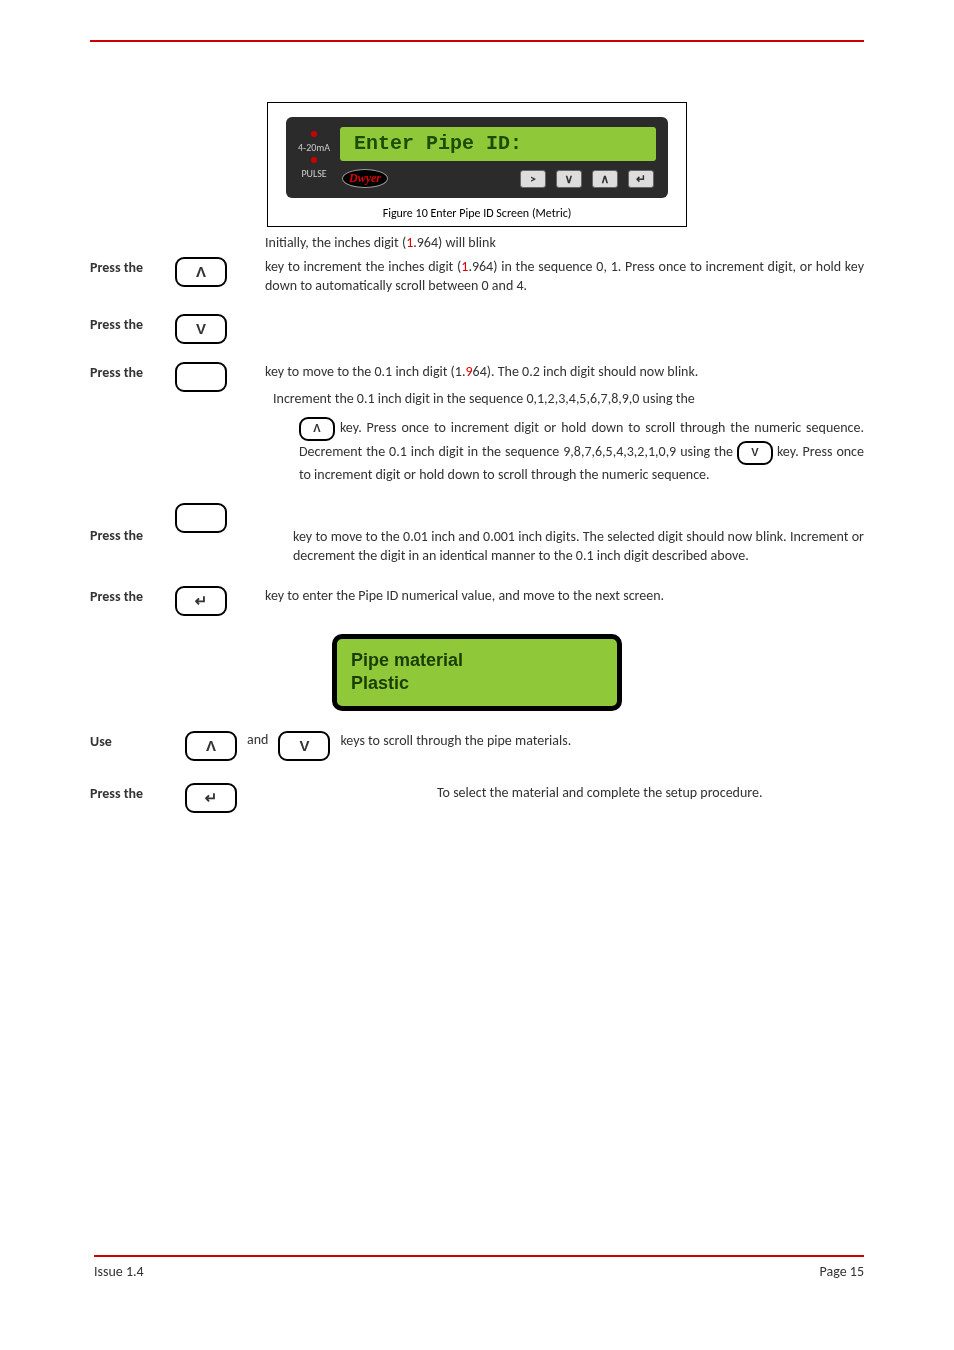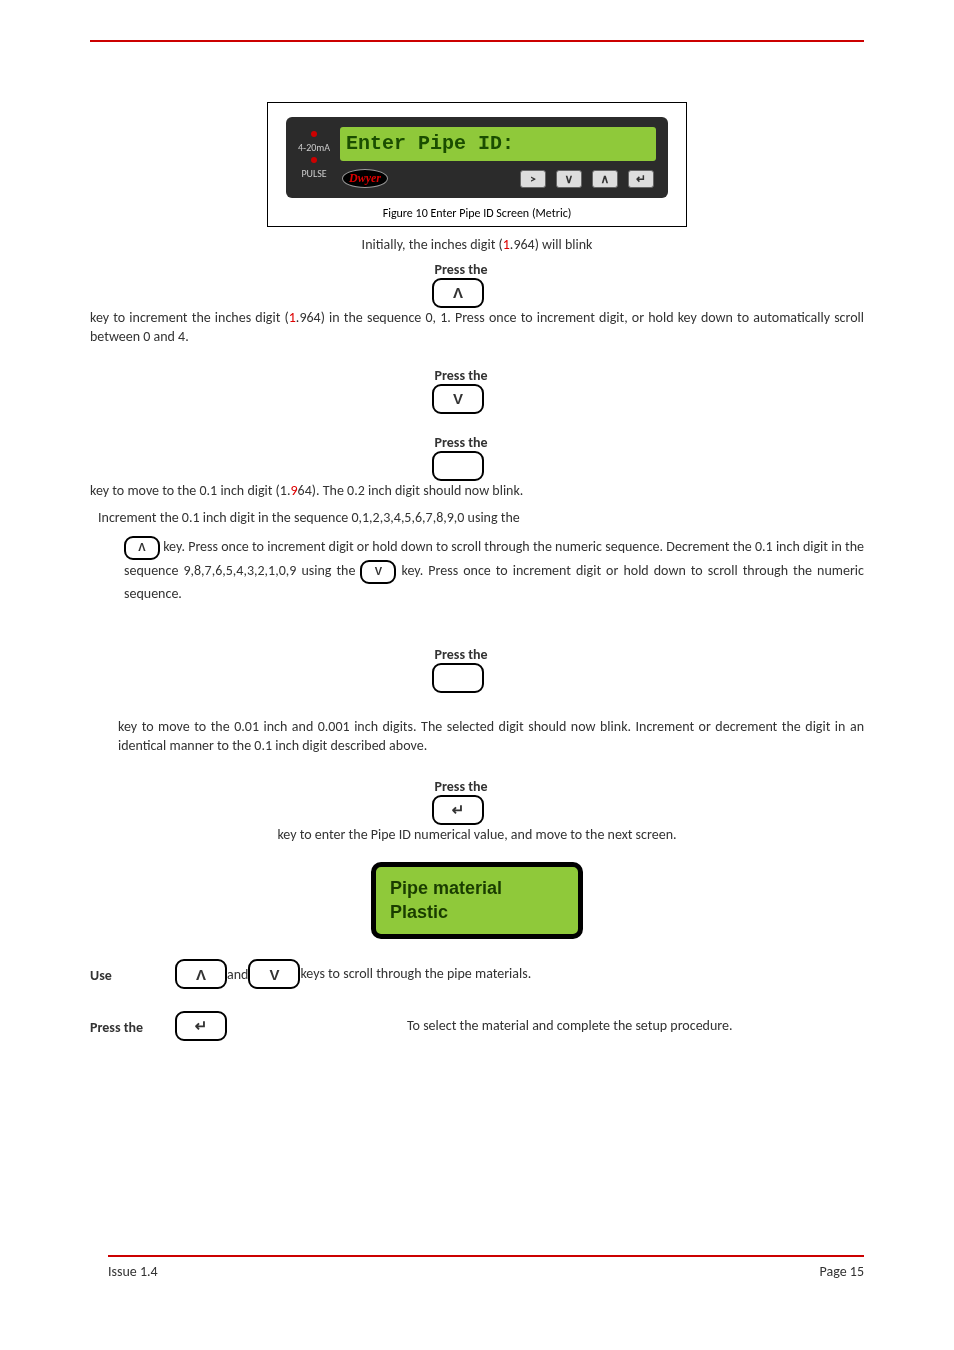--- a/index.html
+++ b/index.html
@@ -77,21 +77,21 @@
     display: flex;
     flex-direction: column;
     gap: 8px;
   }
   .lcd {
     background: #8fc93a;
     color: #1a4d00;
     font-family: "Courier New", monospace;
     font-weight: bold;
     font-size: 20px;
-    padding: 4px 6px;
+    padding: 4px 14px;
     border-radius: 3px;
     line-height: 1.3;
   }
   .device-buttons-row {
     display: flex;
     justify-content: space-between;
     align-items: center;
     padding: 0 2px;
   }
   .mini-logo {
@@ -122,23 +122,22 @@
   .figure-caption {
     text-align: center;
     color: #000000;
     font-size: 12px;
     margin-top: 8px;
   }
 
   .content { margin-top: 6px; }
   .row {
     display: flex;
-    align-items: center;
+    align-items: flex-start;
     margin-bottom: 18px;
-    flex-direction: column;
   }
   .col-label {
     width: 85px;
     flex-shrink: 0;
     padding-top: 2px;
     font-weight: bold;
   }
   .col-key {
     width: 90px;
     flex-shrink: 0;
@@ -173,47 +172,46 @@
   .indent-block {
     margin-left: 34px;
     margin-top: 8px;
   }
   .red1 { color: #d00; }
 
   .pipe-material-screen {
     background: #8fc93a;
     border: 5px solid #000;
     border-radius: 10px;
-    width: 212px;
+    width: 290px;
     padding: 10px 14px;
     margin: 12px auto 10px auto;
     font-family: Arial, sans-serif;
     font-weight: bold;
     font-size: 18px;
     color: #1a3d00;
     line-height: 1.3;
   }
 
   .inline-row {
     display: flex;
-    align-items: center;
-    gap: 0;
+    gap: 10px;
     margin-bottom: 22px;
   }
   .inline-row .col-text { flex: 1; }
 
   .footer {
     border-top: 2px solid #c00;
     padding-top: 6px;
     display: flex;
     justify-content: space-between;
     font-size: 14px;
     position: absolute;
     bottom: 20px;
-    left: 108px;
+    left: 94px;
     right: 90px;
   }
 </style>
 </head>
 <body>
 
 <div class="page">
 
   <hr class="red-line">
 

